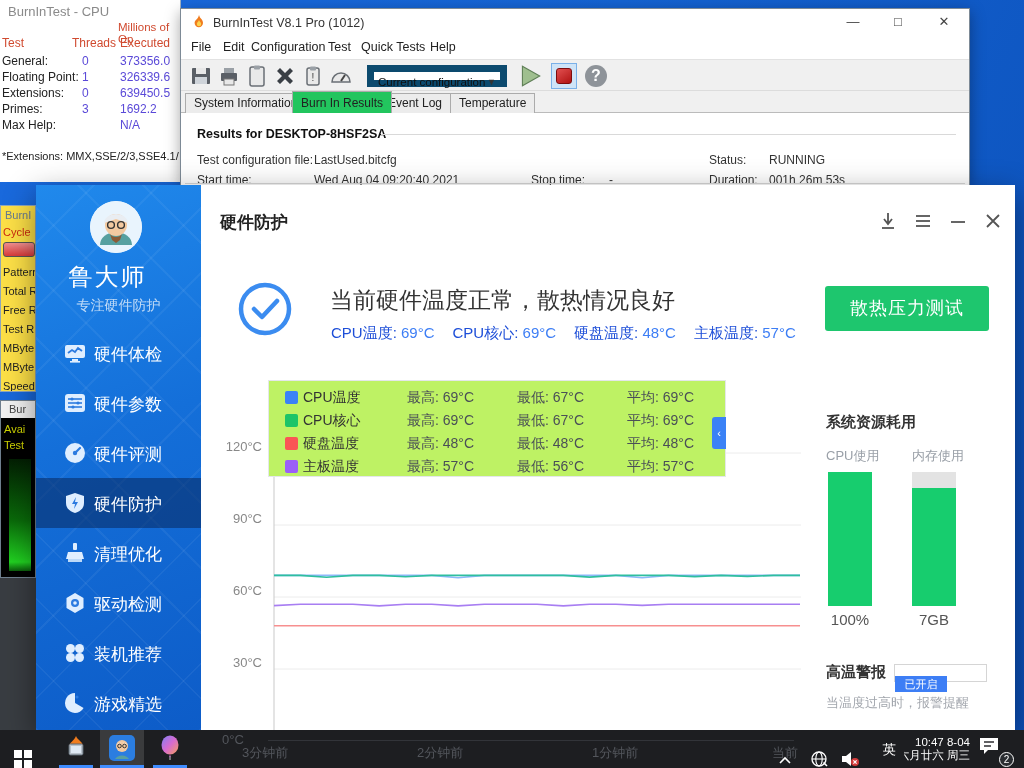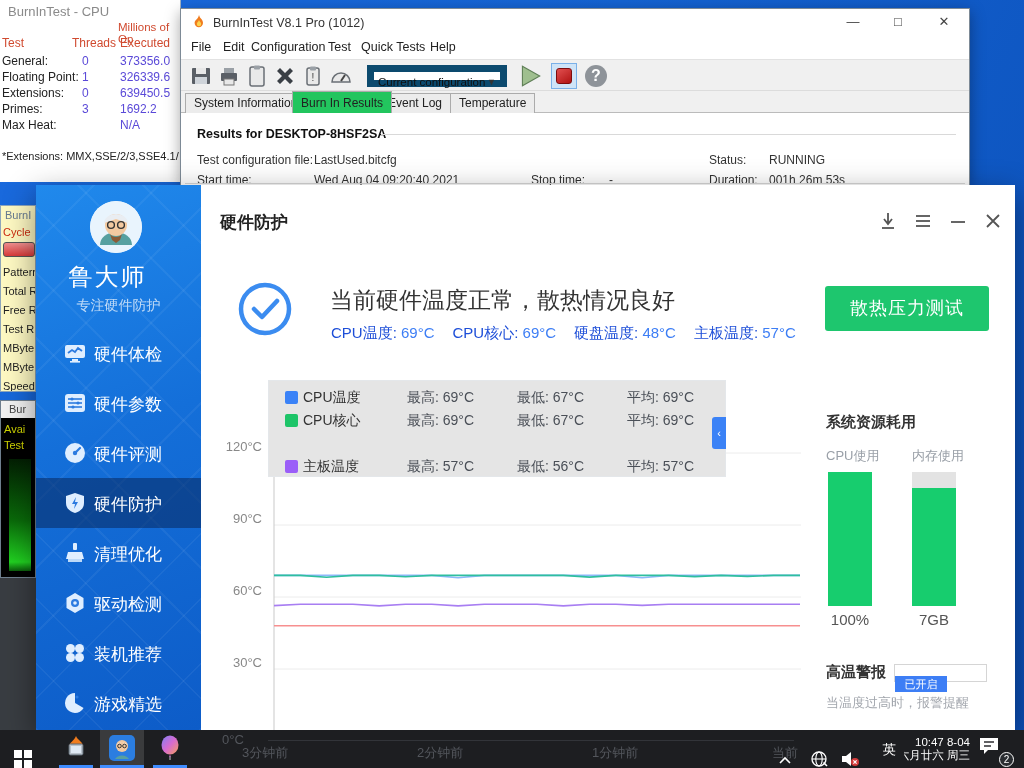--- a/index.html
+++ b/index.html
@@ -31,21 +31,21 @@
   #cfg-select { position:absolute; left:186px; top:5px; width:140px; height:22px; background:#fff; border:7px solid #0c4a6e; font-size:11.5px; color:#111; line-height:20px; padding-left:4px; }
   #cfg-select .car { position:absolute; right:4px; top:0; color:#333; font-size:9px; }
   #bit-tabs { position:relative; height:22px; background:#f0f0f0; border-bottom:1px solid #bbb; font-size:12px; color:#222; }
   .tab { position:absolute; top:2px; height:20px; line-height:19px; padding:0 8px; border:1px solid #ababab; border-bottom:none; background:#ececec; }
   .tab.active { background:#22c55e; top:0; height:22px; line-height:22px; z-index:2; }
   #bit-body { position:relative; height:72px; background:#fff; font-size:12px; color:#333; }
   #bit-body .bold { font-weight:bold; color:#111; font-size:12.5px; }
   .hline { position:absolute; height:1px; background:#d9d9d9; }
 
   
-  #lw1 { left:0; top:205px; width:36px; height:187px; background:#fef9c3; border:1px solid #8fa6bb; font-size:11px; overflow:hidden;padding-left:12px; }
+  #lw1 { left:0; top:205px; width:36px; height:187px; background:#fde047; border:1px solid #8fa6bb; font-size:11px; overflow:hidden;padding-left:12px; }
   #lw1 .t { color:#667a90; position:absolute; left:4px; top:3px; }
   #lw1 .cyc { color:#cc2a10; position:absolute; left:2px; top:20px; }
   #lw1 .bar { position:absolute; left:2px; top:36px; width:32px; height:15px; border:1px solid #555; border-radius:3px; background:linear-gradient(180deg,#f08f8f,#d93a3a); }
   #lw1 .r { position:absolute; left:2px; color:#222; white-space:nowrap; }
   #lw2 { left:0; top:400px; width:36px; height:178px; background:#000; border:1px solid #6f7f8f; overflow:hidden; }
   #lw2 .tb { position:absolute; left:0; top:0; width:36px; height:17px; background:#f2f2f2; color:#444; font-size:11px; padding:2px 0 0 8px; }
   #lw2 .y { position:absolute; left:3px; color:#cfd400; font-size:11px; }
   #lw2 .gbar { position:absolute; left:8px; top:58px; width:22px; height:112px; background:linear-gradient(180deg,#031f03 0%,#0a6b0a 55%,#21d121 92%,#0c5c0c 100%); }
   #lw-bottom { left:0; top:578px; width:36px; height:152px; background:#393d42; }
 
@@ -68,21 +68,21 @@
   .hicon { position:absolute; top:26px; width:20px; height:20px; color:#555; }
 
   #check-ic { position:absolute; left:201px; top:96px; width:56px; height:56px; }
   #headline { position:absolute; left:294px; top:100px; font-size:23px; color:#333; }
   #temps { position:absolute; left:295px; top:139px; font-size:15px; white-space:nowrap; }
   #temps .tl { color:#1d4ed8; } #temps .tv { color:#3d7ef5; margin-right:18px; }
 
   #stress-btn { position:absolute; left:789px; top:101px; width:164px; height:45px; background:#1ec66e; color:#fff;
     font-size:18px; text-align:center; line-height:45px; border-radius:3px; cursor:pointer; letter-spacing:1px; }
 
-  #legend { position:absolute; left:232px; top:195px; width:458px; height:97px; background:#e5e5e5; border:1px solid #e4e7ea; z-index:3; font-size:14px; }
+  #legend { position:absolute; left:232px; top:195px; width:458px; height:97px; background:#bef264; border:1px solid #e4e7ea; z-index:3; font-size:14px; }
   .lg-row { position:absolute; left:0; width:458px; height:23px; }
   .sw { position:absolute; left:16px; top:4px; width:13px; height:13px; border-radius:2px; }
   .lg-n { position:absolute; left:34px; top:2px; color:#333; }
   .lg-a { position:absolute; left:138px; top:2px; color:#4a4f57; }
   .lg-b { position:absolute; left:248px; top:2px; color:#4a4f57; }
   .lg-c { position:absolute; left:358px; top:2px; color:#4a4f57; }
   #lg-tab { position:absolute; left:676px; top:232px; width:14px; height:32px; background:#3b82f6; color:#fff;
     font-size:11px; text-align:center; line-height:32px; border-radius:3px 0 0 3px; z-index:4; cursor:pointer; }
 
   #chart-svg { position:absolute; left:232px; top:195px; width:535px; height:350px; z-index:1; }
@@ -139,21 +139,21 @@
     <span class="lbl abs" style="left:2px;">Extensions:</span>
     <span class="val c-thr">0</span>
     <span class="val c-exe">639450.5</span>
   </div>
   <div class="row" style="top:102px;">
     <span class="lbl abs" style="left:2px;">Primes:</span>
     <span class="val c-thr">3</span>
     <span class="val c-exe">1692.2</span>
   </div>
   <div class="row" style="top:118px;">
-    <span class="lbl abs" style="left:2px;">Max Heat:</span>
+    <span class="lbl abs" style="left:2px;">Max Help:</span>
     <span class="val c-exe">N/A</span>
   </div>
   <div class="row" style="top:150px;">
       <span class="lbl abs" style="left:2px;font-size:11px;white-space:nowrap;">*Extensions: MMX,SSE/2/3,SSE4.1/</span>
     </div>
 </div>
 
 <div id="bit-win" class="abs">
   <div id="bit-title">
     <svg class="abs" style="left:10px;top:6px;" width="16" height="16" viewBox="0 0 16 16">
@@ -392,20 +392,27 @@
         <span class="lg-b">最低: 67°C</span>
         <span class="lg-c">平均: 69°C</span>
       </div>
     <div class="lg-row" style="top:29px;">
         <span class="sw" style="background: rgb(29, 196, 104);"></span>
         <span class="lg-n">CPU核心</span>
         <span class="lg-a">最高: 69°C</span>
         <span class="lg-b">最低: 67°C</span>
         <span class="lg-c">平均: 69°C</span>
       </div>
+    <div class="lg-row" style="top:52px;">
+        <span class="sw" style="background: rgb(250, 85, 85);"></span>
+        <span class="lg-n">硬盘温度</span>
+        <span class="lg-a">最高: 48°C</span>
+        <span class="lg-b">最低: 48°C</span>
+        <span class="lg-c">平均: 48°C</span>
+      </div>
     <div class="lg-row" style="top:75px;">
         <span class="sw" style="background: rgb(155, 94, 248);"></span>
         <span class="lg-n">主板温度</span>
         <span class="lg-a">最高: 57°C</span>
         <span class="lg-b">最低: 56°C</span>
         <span class="lg-c">平均: 57°C</span>
       </div>
   </div>
   <div id="lg-tab">‹</div>
 

